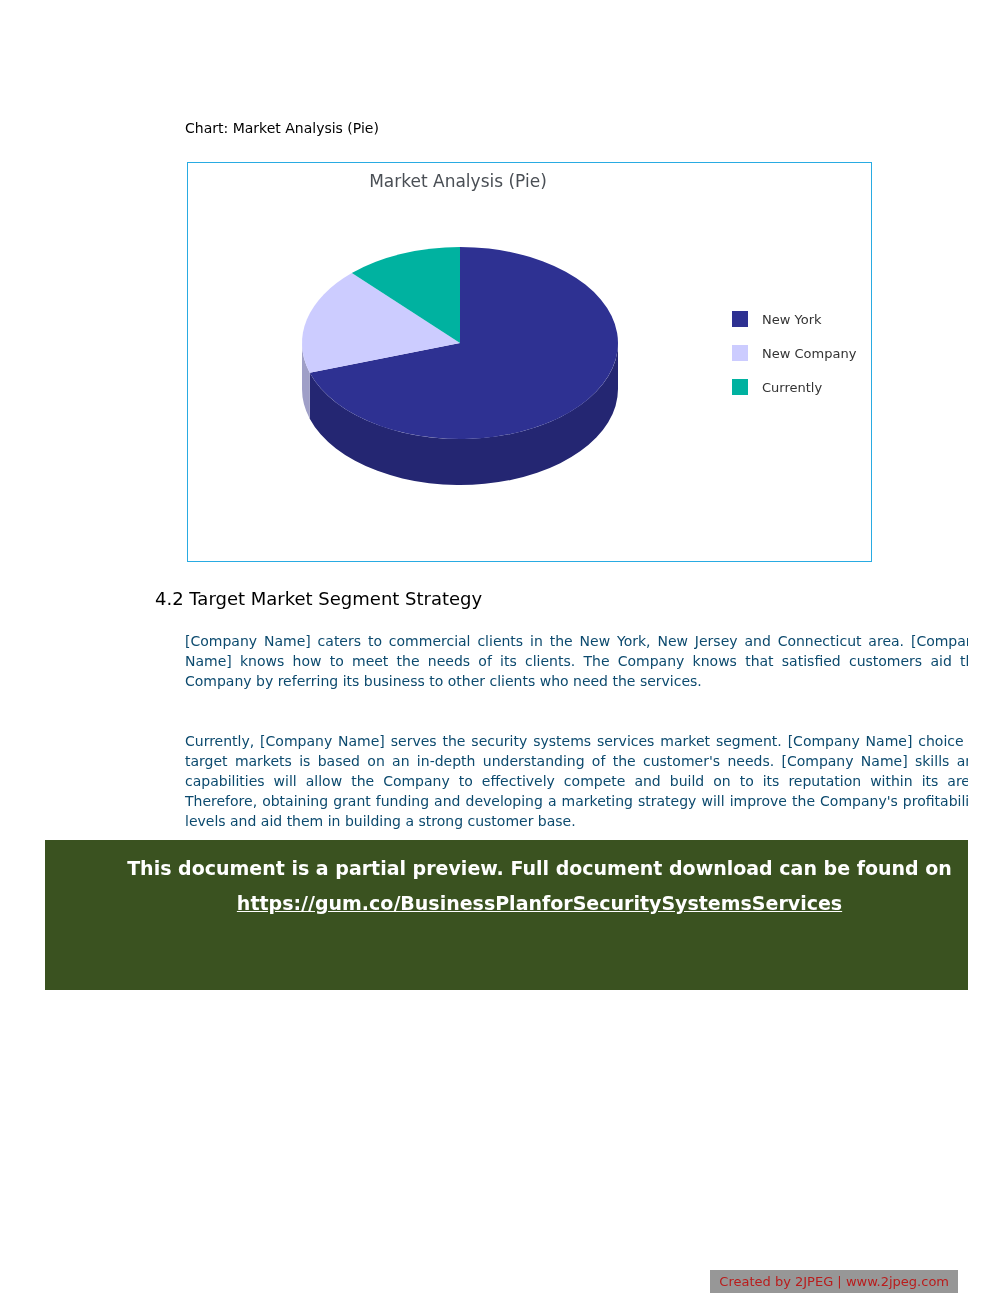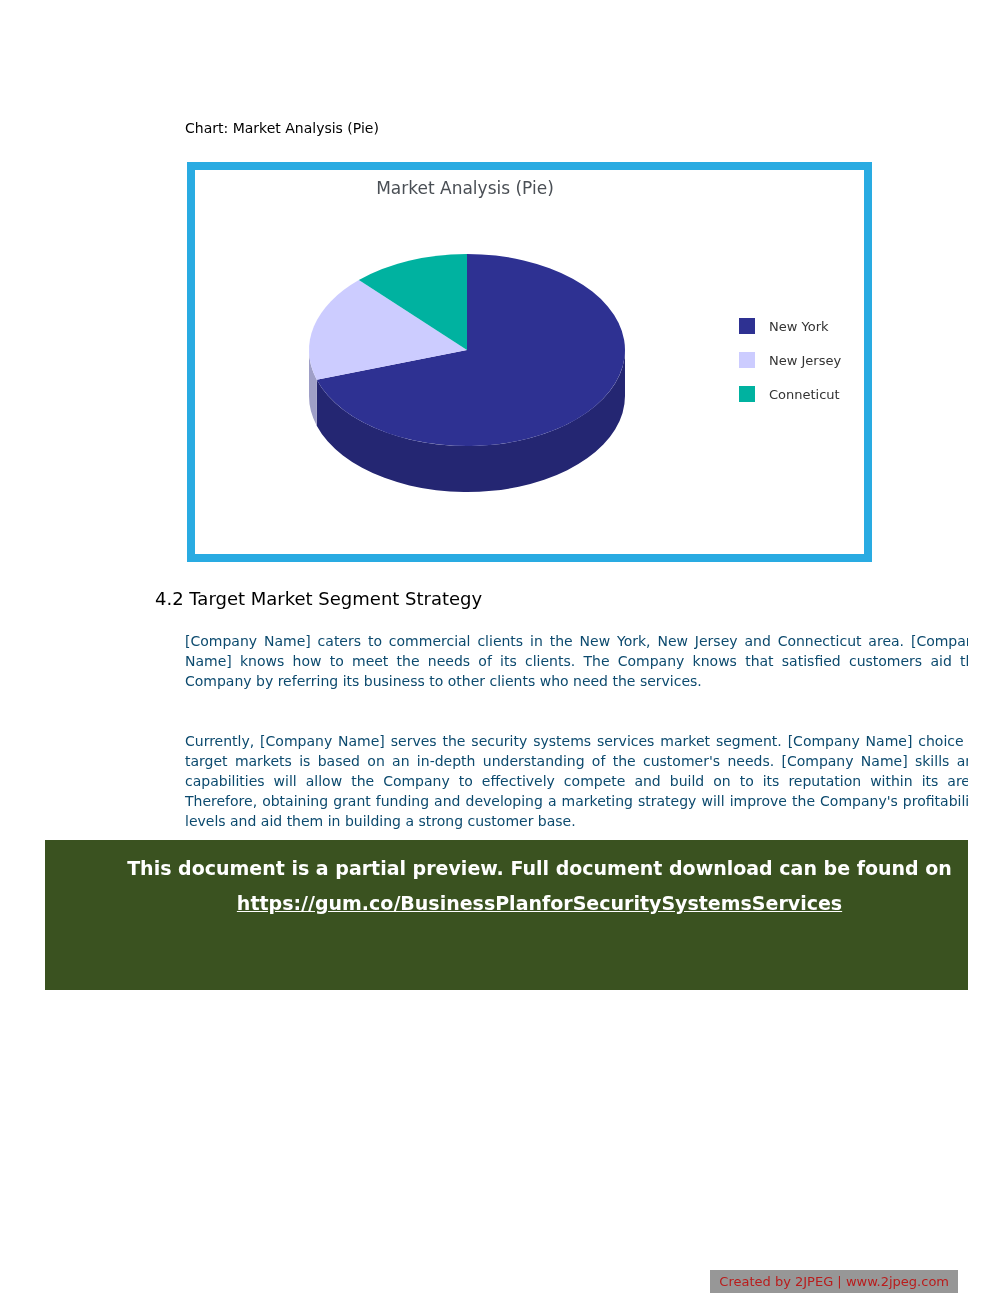--- a/index.html
+++ b/index.html
@@ -8,21 +8,21 @@
   .page {
     position:relative; width:931px; height:1301px;
     background:#ffffff; overflow:hidden; margin:0 auto;
   }
   .chart-caption {
     position:absolute; left:148px; top:120px;
     font-size:14px; color:#000;
   }
   .chart-panel {
     position:absolute; left:150px; top:162px; width:685px; height:400px;
-    border:8px solid #3b82f6; background:#ffffff;
+    border:1px solid #3b82f6; background:#ffffff;
   }
   .chart-title {
     position:absolute; left:0; top:8px; width:540px; text-align:center;
     font-size:17px; color:#4a4f55;
   }
   .pie-svg { position:absolute; left:0; top:0; }
   .legend { position:absolute; left:544px; top:146px; }
   .legend-item { display:flex; align-items:flex-end; height:18px; margin-bottom:16px; }
   .swatch { width:16px; height:16px; display:inline-block; flex:0 0 16px; }
   .legend-label { margin-left:14px; font-size:13px; color:#333; white-space:nowrap; }
@@ -65,25 +65,25 @@
         <path d="M 272 180 L 121.73307042536575 209.66563145999496 A 158 96 0 0 1 163.84155726326702 110.01901176754458 Z" fill="#CCCCFF"></path>
         <path d="M 272 180 L 163.84155726326702 110.01901176754458 A 158 96 0 0 1 271.99999999999983 84 Z" fill="#00B2A0"></path>
       </svg>
     <div class="legend">
       <div class="legend-item">
         <span class="swatch" style="background: rgb(46, 49, 146);"></span>
         <span class="legend-label">New York</span>
       </div>
       <div class="legend-item">
         <span class="swatch" style="background: rgb(204, 204, 255);"></span>
-        <span class="legend-label">New Jersey</span>
+        <span class="legend-label">New Company</span>
       </div>
       <div class="legend-item">
         <span class="swatch" style="background: rgb(0, 178, 160);"></span>
-        <span class="legend-label">Conneticut</span>
+        <span class="legend-label">Currently</span>
       </div>
     </div>
   </div>
 
   <div class="section-heading">4.2 Target Market Segment Strategy</div>
 
   <div class="para" id="para1">[Company Name] caters to commercial clients in the New York, New Jersey and Connecticut area. [Company Name] knows how to meet the needs of its clients. The Company knows that satisfied customers aid the Company by referring its business to other clients who need the services.</div>
   <div class="para" id="para2">Currently, [Company Name] serves the security systems services market segment. [Company Name] choice of target markets is based on an in-depth understanding of the customer's needs. [Company Name] skills and capabilities will allow the Company to effectively compete and build on to its reputation within its area. Therefore, obtaining grant funding and developing a marketing strategy will improve the Company's profitability levels and aid them in building a strong customer base.</div>
 
   <div class="banner" style="background: rgb(58, 82, 32);">

